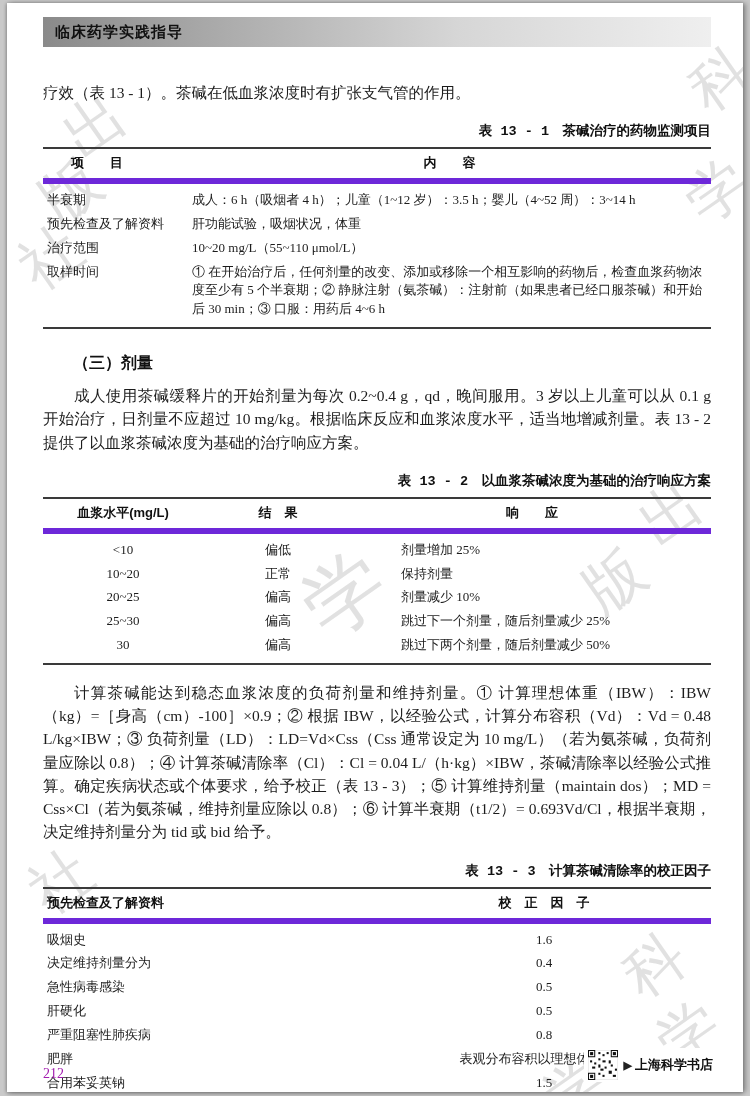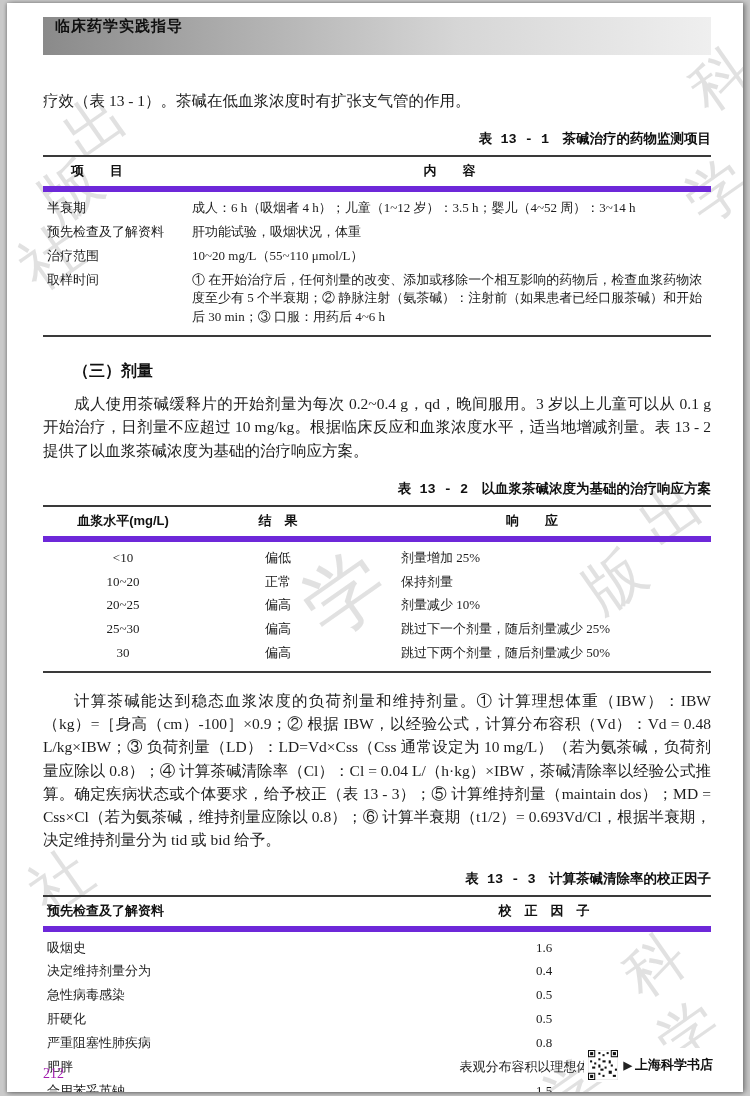--- a/index.html
+++ b/index.html
@@ -25,21 +25,21 @@
   .wm6 { left:634px; top:470px; }
   .wm7 { left:578px; top:538px; }
   .wm8 { left:24px;  top:838px; }
   .wm9 { left:618px; top:922px; }
   .wm10{ left:652px; top:990px; }
   .wm11{ left:538px; top:1046px; }
 
   .content { position:relative; z-index:1; padding:14px 32px 0 36px; }
 
   .header-bar {
-    height:38px; display:flex; align-items:flex-start; padding-left:12px;
+    height:30px; display:flex; align-items:center; padding-left:12px;
     background:linear-gradient(90deg,#8a8a8a 0%,#a9a9a9 25%,#d6d6d6 62%,#efefef 100%);
   }
   .header-title {
     font-family:"Liberation Sans", sans-serif; font-weight:bold;
     font-size:15px; color:#101010; letter-spacing:1px;
   }
 
   .intro { margin:34px 0 0 0; font-size:15.5px; line-height:1.5; text-indent:0; }
 
   .caption {

